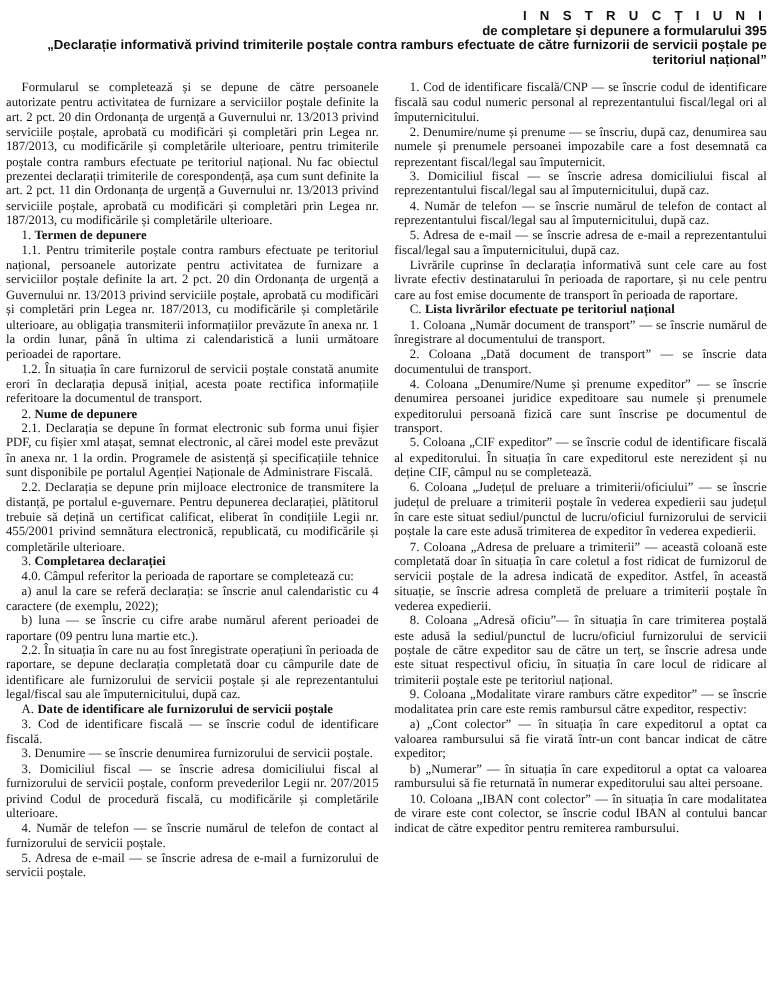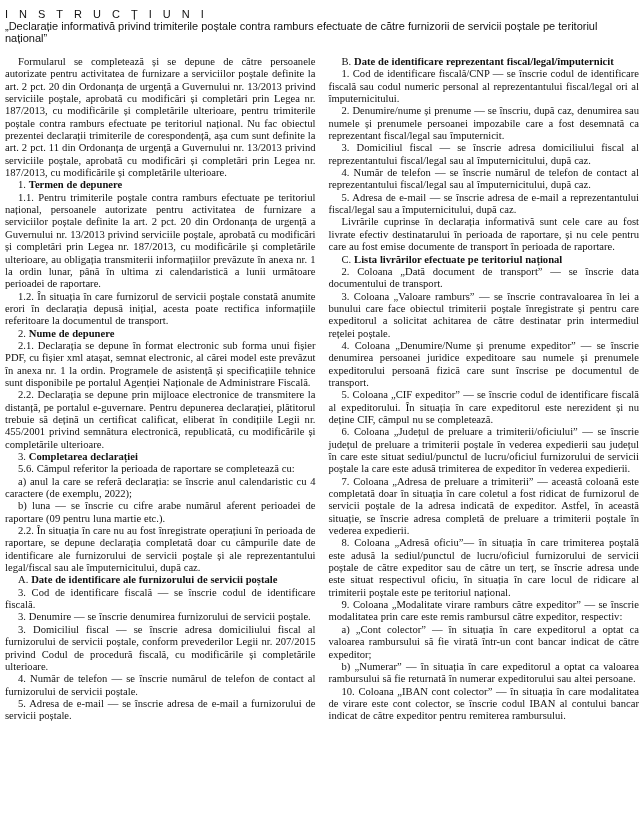--- a/index.html
+++ b/index.html
@@ -16,22 +16,22 @@
     -webkit-font-smoothing: antialiased;
   }
   .page {
     box-sizing: border-box;
     width: 644px;
     height: 820px;
     padding: 8px 5px 6px 5px;
     background: #ffffff;
   }
   .title-block {
-    text-align: left;
-    font-weight: normal;
+    text-align: right;
+    font-weight: bold;
     font-size: 11px;
     line-height: 12px;
   }
   .title-main {
     letter-spacing: 4px;
     font-size: 11px;
   }
   .title-sub {
     margin-top: 0;
   }
@@ -56,54 +56,54 @@
   .col p b {
     font-weight: bold;
   }
 </style>
 </head>
 <body>
 
 <div class="page">
   <div class="title-block">
     <div class="title-main">I N S T R U C Ț I U N I</div>
+    <div class="title-sub">de completare și depunere a formularului 395</div>
     <div class="title-sub">„Declarație informativă privind trimiterile poștale contra ramburs efectuate de către furnizorii de servicii poștale pe teritoriul național”</div>
   </div>
   <div class="cols">
     <div class="col">
         <p>Formularul se completează și se depune de către persoanele autorizate pentru activitatea de furnizare a serviciilor poștale definite la art. 2 pct. 20 din Ordonanța de urgență a Guvernului nr. 13/2013 privind serviciile poștale, aprobată cu modificări și completări prin Legea nr. 187/2013, cu modificările și completările ulterioare, pentru trimiterile poștale contra ramburs efectuate pe teritoriul național. Nu fac obiectul prezentei declarații trimiterile de corespondență, așa cum sunt definite la art. 2 pct. 11 din Ordonanța de urgență a Guvernului nr. 13/2013 privind serviciile poștale, aprobată cu modificări și completări prin Legea nr. 187/2013, cu modificările și completările ulterioare.</p>
         <p><span>1. </span><b>Termen de depunere</b></p>
         <p>1.1. Pentru trimiterile poștale contra ramburs efectuate pe teritoriul național, persoanele autorizate pentru activitatea de furnizare a serviciilor poștale definite la art. 2 pct. 20 din Ordonanța de urgență a Guvernului nr. 13/2013 privind serviciile poștale, aprobată cu modificări și completări prin Legea nr. 187/2013, cu modificările și completările ulterioare, au obligația transmiterii informațiilor prevăzute în anexa nr. 1 la ordin lunar, până în ultima zi calendaristică a lunii următoare perioadei de raportare.</p>
         <p>1.2. În situația în care furnizorul de servicii poștale constată anumite erori în declarația depusă inițial, acesta poate rectifica informațiile referitoare la documentul de transport.</p>
         <p><span>2. </span><b>Nume de depunere</b></p>
         <p>2.1. Declarația se depune în format electronic sub forma unui fișier PDF, cu fișier xml atașat, semnat electronic, al cărei model este prevăzut în anexa nr. 1 la ordin. Programele de asistență și specificațiile tehnice sunt disponibile pe portalul Agenției Naționale de Administrare Fiscală.</p>
         <p>2.2. Declarația se depune prin mijloace electronice de transmitere la distanță, pe portalul e-guvernare. Pentru depunerea declarației, plătitorul trebuie să dețină un certificat calificat, eliberat în condițiile Legii nr. 455/2001 privind semnătura electronică, republicată, cu modificările și completările ulterioare.</p>
         <p><span>3. </span><b>Completarea declarației</b></p>
-        <p>5.6. Câmpul referitor la perioada de raportare se completează cu:</p>
+        <p>4.0. Câmpul referitor la perioada de raportare se completează cu:</p>
         <p>a) anul la care se referă declarația: se înscrie anul calendaristic cu 4 caractere (de exemplu, 2022);</p>
         <p>b) luna — se înscrie cu cifre arabe numărul aferent perioadei de raportare (09 pentru luna martie etc.).</p>
         <p>2.2. În situația în care nu au fost înregistrate operațiuni în perioada de raportare, se depune declarația completată doar cu câmpurile date de identificare ale furnizorului de servicii poștale și ale reprezentantului legal/fiscal sau ale împuternicitului, după caz.</p>
         <p><span>A. </span><b>Date de identificare ale furnizorului de servicii poștale</b></p>
         <p>3. Cod de identificare fiscală — se înscrie codul de identificare fiscală.</p>
         <p>3. Denumire — se înscrie denumirea furnizorului de servicii poștale.</p>
         <p>3. Domiciliul fiscal — se înscrie adresa domiciliului fiscal al furnizorului de servicii poștale, conform prevederilor Legii nr. 207/2015 privind Codul de procedură fiscală, cu modificările și completările ulterioare.</p>
         <p>4. Număr de telefon — se înscrie numărul de telefon de contact al furnizorului de servicii poștale.</p>
         <p>5. Adresa de e-mail — se înscrie adresa de e-mail a furnizorului de servicii poștale.</p>
       </div>
     <div class="col">
-        <p><span>B. </span><b>Date de identificare reprezentant fiscal/legal/împuternicit</b></p>
         <p>1. Cod de identificare fiscală/CNP — se înscrie codul de identificare fiscală sau codul numeric personal al reprezentantului fiscal/legal ori al împuternicitului.</p>
         <p>2. Denumire/nume și prenume — se înscriu, după caz, denumirea sau numele și prenumele persoanei impozabile care a fost desemnată ca reprezentant fiscal/legal sau împuternicit.</p>
         <p>3. Domiciliul fiscal — se înscrie adresa domiciliului fiscal al reprezentantului fiscal/legal sau al împuternicitului, după caz.</p>
         <p>4. Număr de telefon — se înscrie numărul de telefon de contact al reprezentantului fiscal/legal sau al împuternicitului, după caz.</p>
         <p>5. Adresa de e-mail — se înscrie adresa de e-mail a reprezentantului fiscal/legal sau a împuternicitului, după caz.</p>
         <p>Livrările cuprinse în declarația informativă sunt cele care au fost livrate efectiv destinatarului în perioada de raportare, și nu cele pentru care au fost emise documente de transport în perioada de raportare.</p>
         <p><span>C. </span><b>Lista livrărilor efectuate pe teritoriul național</b></p>
+        <p>1. Coloana „Număr document de transport” — se înscrie numărul de înregistrare al documentului de transport.</p>
         <p>2. Coloana „Dată document de transport” — se înscrie data documentului de transport.</p>
-        <p>3. Coloana „Valoare ramburs” — se înscrie contravaloarea în lei a bunului care face obiectul trimiterii poștale înregistrate și pentru care expeditorul a solicitat achitarea de către destinatar prin intermediul rețelei poștale.</p>
         <p>4. Coloana „Denumire/Nume și prenume expeditor” — se înscrie denumirea persoanei juridice expeditoare sau numele și prenumele expeditorului persoană fizică care sunt înscrise pe documentul de transport.</p>
         <p>5. Coloana „CIF expeditor” — se înscrie codul de identificare fiscală al expeditorului. În situația în care expeditorul este nerezident și nu deține CIF, câmpul nu se completează.</p>
         <p>6. Coloana „Județul de preluare a trimiterii/oficiului” — se înscrie județul de preluare a trimiterii poștale în vederea expedierii sau județul în care este situat sediul/punctul de lucru/oficiul furnizorului de servicii poștale la care este adusă trimiterea de expeditor în vederea expedierii.</p>
         <p>7. Coloana „Adresa de preluare a trimiterii” — această coloană este completată doar în situația în care coletul a fost ridicat de furnizorul de servicii poștale de la adresa indicată de expeditor. Astfel, în această situație, se înscrie adresa completă de preluare a trimiterii poștale în vederea expedierii.</p>
         <p>8. Coloana „Adresă oficiu”— în situația în care trimiterea poștală este adusă la sediul/punctul de lucru/oficiul furnizorului de servicii poștale de către expeditor sau de către un terț, se înscrie adresa unde este situat respectivul oficiu, în situația în care locul de ridicare al trimiterii poștale este pe teritoriul național.</p>
         <p>9. Coloana „Modalitate virare ramburs către expeditor” — se înscrie modalitatea prin care este remis rambursul către expeditor, respectiv:</p>
         <p>a) „Cont colector” — în situația în care expeditorul a optat ca valoarea rambursului să fie virată într-un cont bancar indicat de către expeditor;</p>
         <p>b) „Numerar” — în situația în care expeditorul a optat ca valoarea rambursului să fie returnată în numerar expeditorului sau altei persoane.</p>
         <p>10. Coloana „IBAN cont colector” — în situația în care modalitatea de virare este cont colector, se înscrie codul IBAN al contului bancar indicat de către expeditor pentru remiterea rambursului.</p>
       </div>

